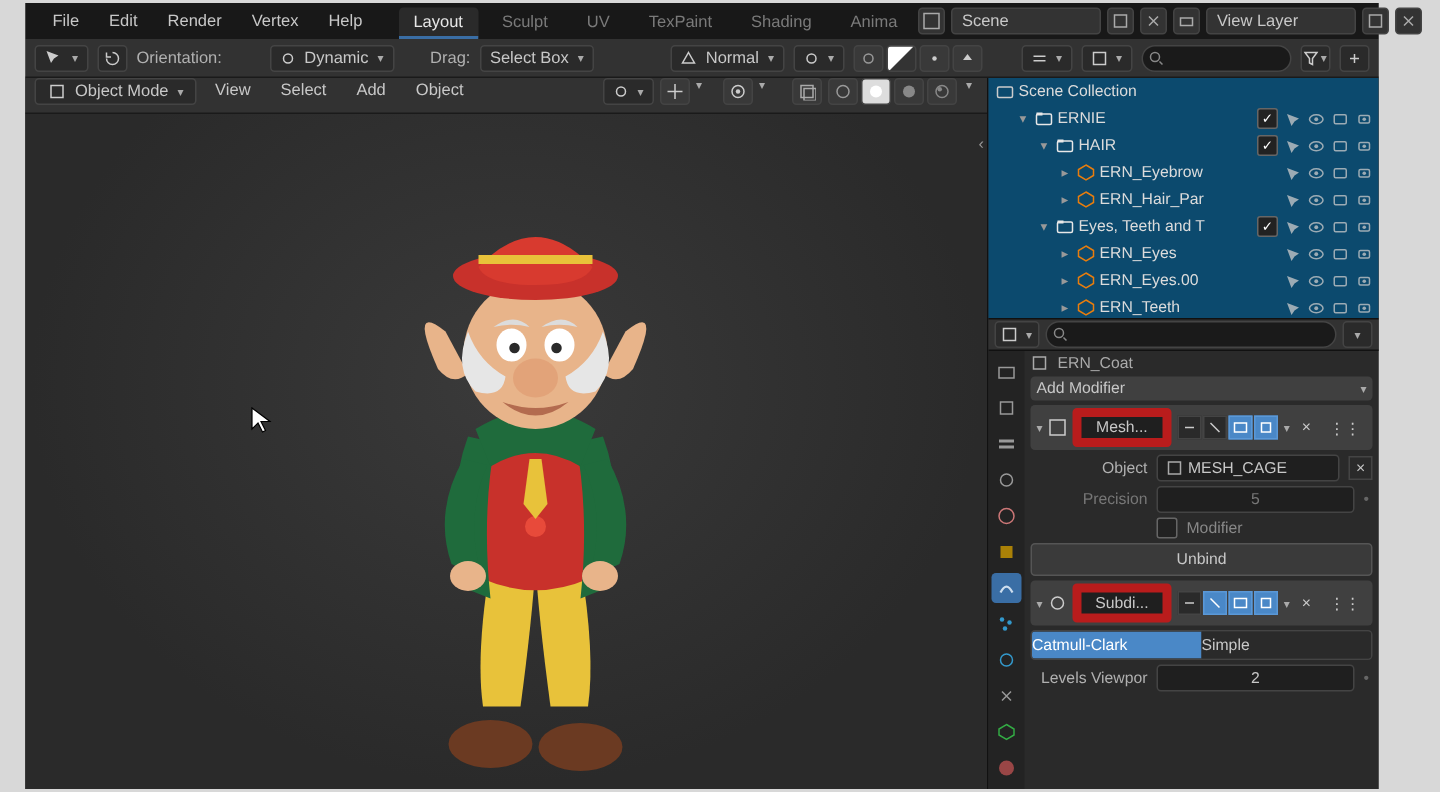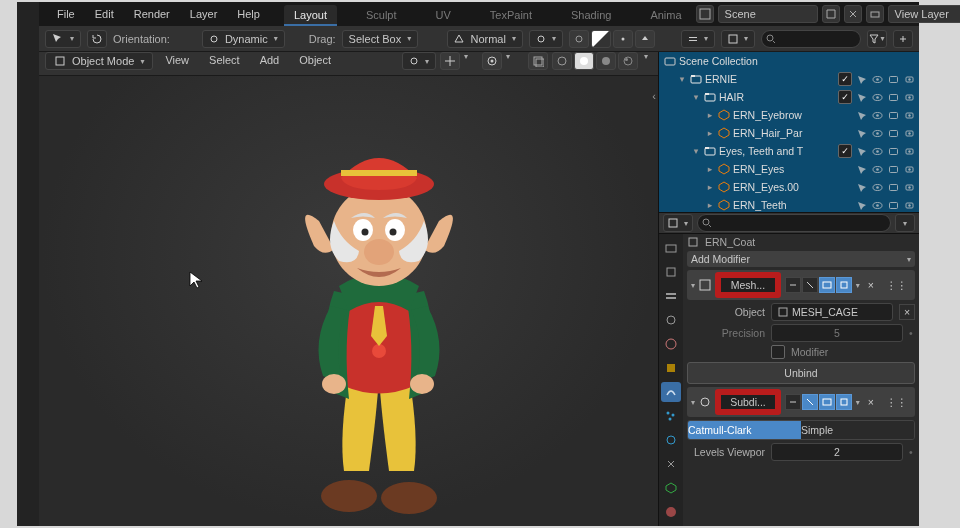--- a/index.html
+++ b/index.html
@@ -1,21 +1,21 @@
 <!DOCTYPE html>
 <html><head>
 <meta charset="utf-8">
 <style>
   * { margin: 0; padding: 0; box-sizing: border-box; font-family: -apple-system, BlinkMacSystemFont, "Segoe UI", sans-serif; }
   body { background: #d8d8d8; width: 960px; height: 528px; overflow: hidden; }
-  .app { width: 902px; height: 524px; margin: 2px 17px 13px 17px; background: #232323; display: flex; flex-direction: column; font-size: 11px; color: #c8c8c8; padding-left: 22px; }
+  .app { width: 902px; height: 524px; margin: 2px 17px 13px 17px; background: #232323; display: flex; flex-direction: column; font-size: 11px; color: #c8c8c8; }
   .menubar { height: 24px; background: #181818; display: flex; align-items: center; padding: 0 6px; gap: 4px; }
   .ico-blender { width: 16px; height: 16px; }
   .menu-item { padding: 2px 8px; color: #c8c8c8; cursor: pointer; }
-  .workspace-tabs { display: flex; margin-left: 12px; height: 24px; align-items: flex-end; gap: 19px; }
+  .workspace-tabs { display: flex; margin-left: 12px; height: 24px; align-items: flex-end; gap: 6px; }
   .wtab { padding: 4px 10px 3px; color: #7a7a7a; border-bottom: 2px solid transparent; cursor: pointer; font-size: 11px; }
   .wtab.active { color: #e8e8e8; background: #2a2a2a; border-bottom: 2px solid #3a6ea5; border-radius: 3px 3px 0 0; }
   .scene-block { margin-left: auto; display: flex; align-items: center; gap: 4px; }
   .scene-field { background: #333; border: 1px solid #444; border-radius: 3px; padding: 2px 6px; color: #c8c8c8; display: flex; align-items: center; gap: 4px; min-width: 100px; height: 18px; }
   .icon-btn { width: 18px; height: 18px; background: #333; border: 1px solid #444; border-radius: 3px; display: flex; align-items: center; justify-content: center; cursor: pointer; }
   .icon-btn svg { width: 12px; height: 12px; }
   .toolbar2 { height: 26px; background: #323232; display: flex; align-items: center; padding: 0 6px; gap: 6px; border-bottom: 1px solid #1a1a1a; }
   .dropdown { display: flex; align-items: center; background: #2a2a2a; border: 1px solid #444; border-radius: 3px; padding: 2px 6px; gap: 6px; height: 18px; cursor: pointer; }
   .lbl { color: #b0b0b0; }
   .spacer { flex: 1; }
@@ -76,21 +76,21 @@
     <span class="ico-blender">
       <svg viewBox="0 0 16 16">
           <circle cx="8" cy="8" r="6" fill="#e87d0d"></circle>
           <circle cx="9.5" cy="8" r="2.5" fill="#fff"></circle>
           <circle cx="9.5" cy="8" r="1.2" fill="#265787"></circle>
         </svg>
     </span>
     <span class="menu-item">File</span>
     <span class="menu-item">Edit</span>
     <span class="menu-item">Render</span>
-    <span class="menu-item">Layer</span>
+    <span class="menu-item">Vertex</span>
     <span class="menu-item">Help</span>
     <div class="workspace-tabs">
       <span class="wtab active">Layout</span>
       <span class="wtab">Sculpt</span>
       <span class="wtab">UV</span>
       <span class="wtab">TexPaint</span>
       <span class="wtab">Shading</span>
       <span class="wtab">Anima</span>
     </div>
     <div class="scene-block">

